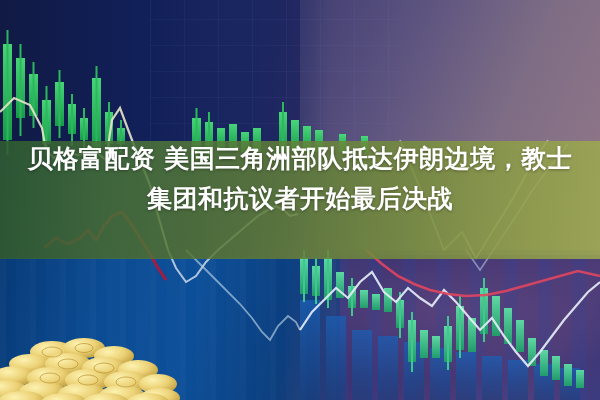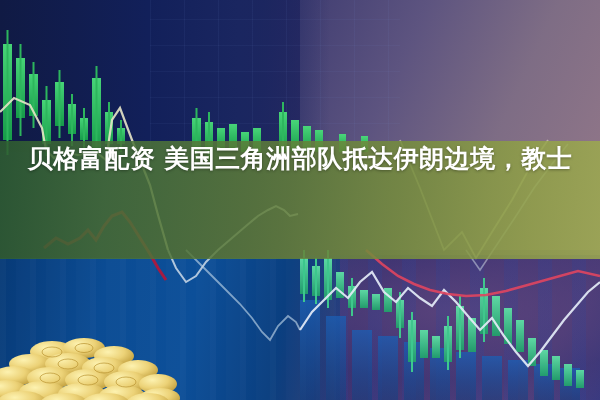--- a/index.html
+++ b/index.html
@@ -268,15 +268,16 @@
         <ellipse cx="58" cy="48" rx="10" ry="5"></ellipse>
         <ellipse cx="96" cy="50" rx="10" ry="5"></ellipse>
         <ellipse cx="134" cy="52" rx="10" ry="5"></ellipse>
       </g>
     </g>
   </svg>
 
   <div class="band"></div>
   <div class="headline">
     <div class="ln">贝格富配资 美国三角洲部队抵达伊朗边境，教士</div>
+    <div class="ln">集团和抗议者开始最后决战</div>
   </div>
 
 </div>
 
 </body></html>

